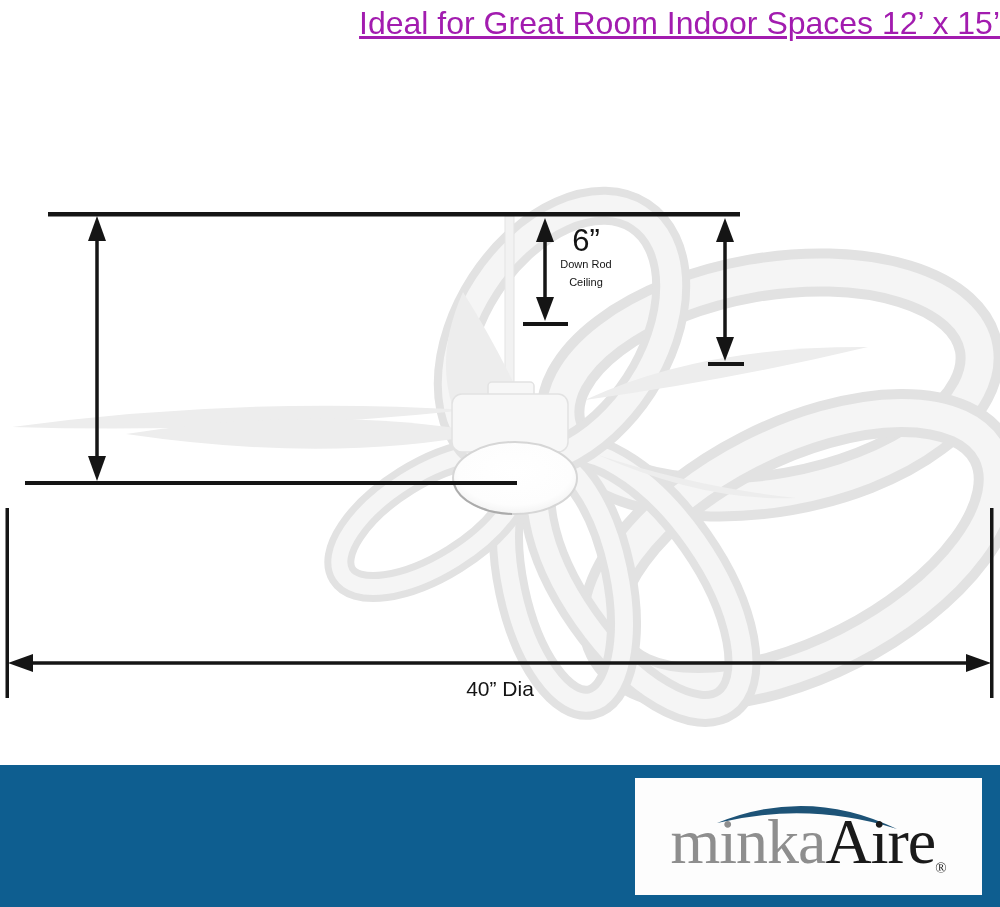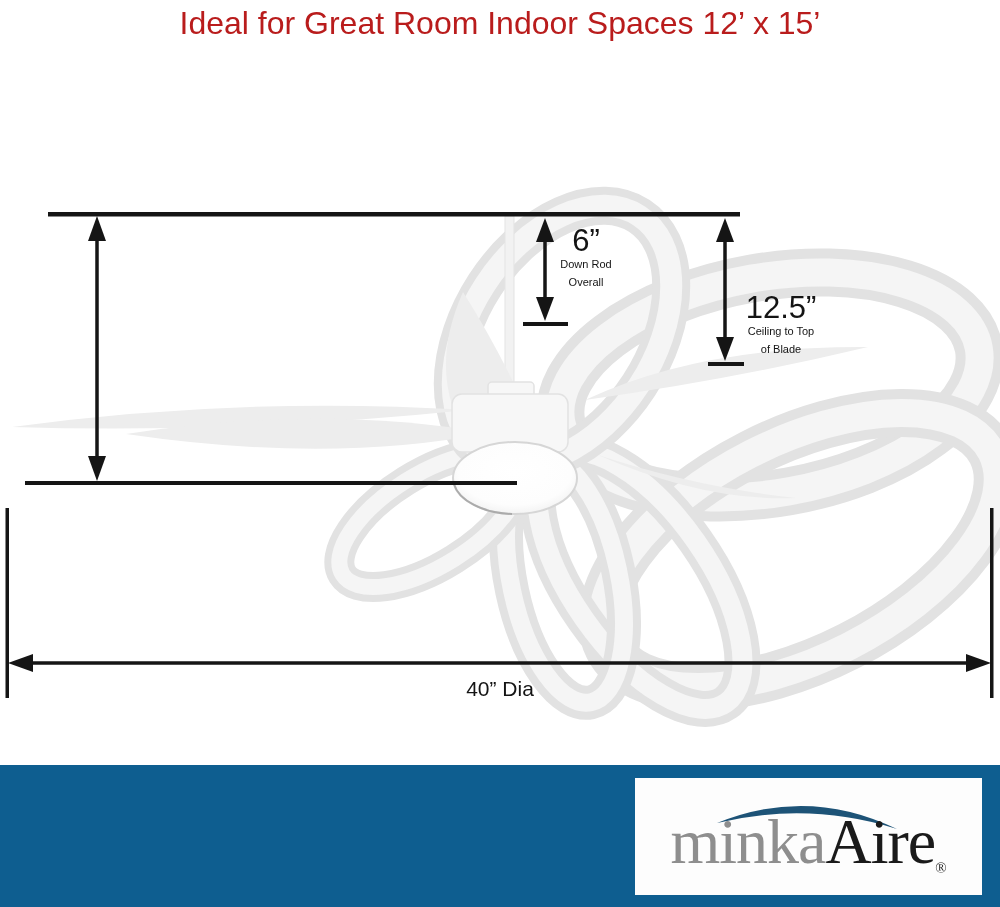--- a/index.html
+++ b/index.html
@@ -12,22 +12,22 @@
     --fan-highlight:#F5F5F5;
     --fan-fill:#EDEDED;
   }
   *{margin:0;padding:0;box-sizing:border-box;}
   html,body{background:#fff;}
   .page{
     position:relative;width:1000px;height:907px;background:#ffffff;overflow:hidden;
     font-family:"Liberation Sans", sans-serif;color:#151515;
   }
   .title{
-    position:absolute;top:4px;left:0;right:0;text-align:center;
-    font-size:32px;line-height:38px;color:#b91c1c;white-space:nowrap;
+    position:absolute;top:4px;left:0;right:0;text-align:right;
+    font-size:32px;line-height:38px;color:#a21caf;white-space:nowrap;text-decoration:underline;
   }
   .diagram-svg{position:absolute;left:0;top:0;width:1000px;height:907px;}
   
   .ring-outer{fill:none;stroke:var(--fan-edge);}
   .ring-inner{fill:none;stroke:var(--fan-highlight);}
   .blade{fill:var(--fan-fill);}
   .fan-white{fill:#F7F7F7;stroke:var(--fan-edge);stroke-width:1.5;}
   
   .dim-stroke{stroke:var(--dimension-line);fill:none;}
   .dim-fill{fill:var(--dimension-line);stroke:none;}
@@ -144,28 +144,23 @@
       <line class="dim-stroke" x1="16" y1="663" x2="984" y2="663" stroke-width="3.5"></line>
       <path class="dim-fill" d="M 8 663 L 33 654 L 33 672 Z"></path>
       <path class="dim-fill" d="M 991 663 L 966 654 L 966 672 Z"></path>
     </g>
   </svg>
 
 
   <div class="dim-label label-downrod">
     <div class="dim-value">6”</div>
     <div class="dim-sub">Down Rod</div>
-    <div class="dim-sub">Overall</div>
+    <div class="dim-sub">Ceiling</div>
   </div>
 
-  <div class="dim-label label-ceiling">
-    <div class="dim-value">12.5”</div>
-    <div class="dim-sub">Ceiling to Top</div>
-    <div class="dim-sub">of Blade</div>
-  </div>
 
   <div class="dim-label label-dia">40” Dia</div>
 
   <div class="footer">
     <div class="logo-box">
       <svg class="logo-swoosh-svg" viewBox="0 0 347 117" xmlns="http://www.w3.org/2000/svg">
         <path class="swoosh" d="M 82 45 Q 173 8 262 51 Q 173 23 82 45 Z"></path>
       </svg>
       <div class="logo-text">
         <span class="logo-word1">minka</span><span class="logo-word2">Aire</span><span class="logo-reg">®</span>

